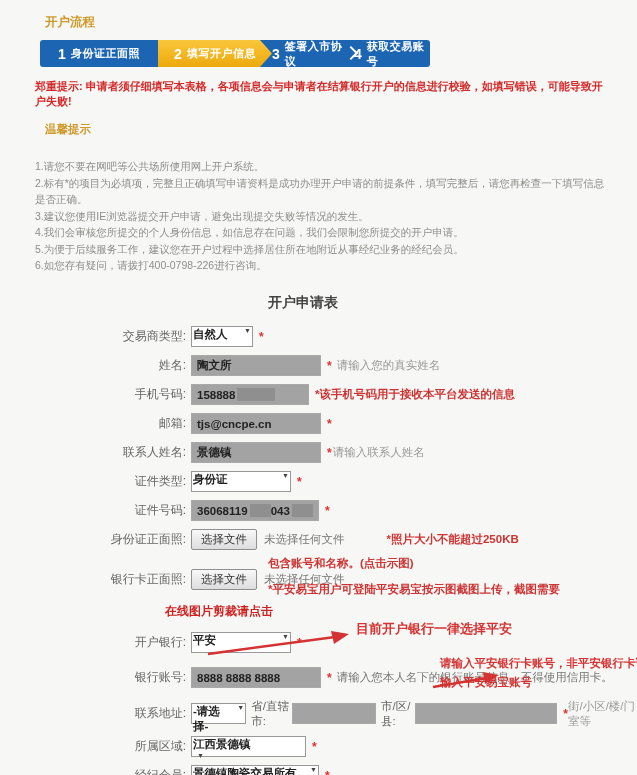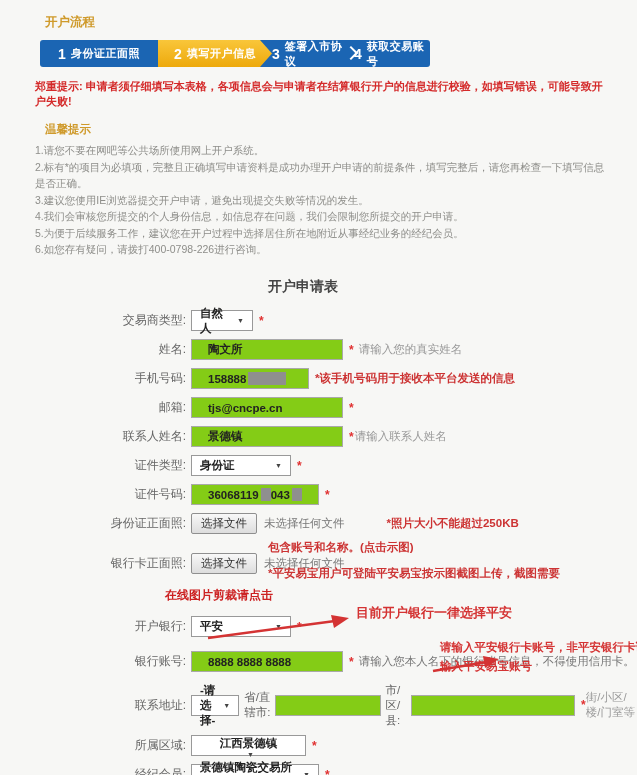--- a/index.html
+++ b/index.html
@@ -10,32 +10,32 @@
   .steps{position:relative;margin:9px 0 0 40px;width:390px;height:27px;background:#1b65b3;border-radius:3px;}
   .step{position:absolute;top:0;height:27px;display:flex;align-items:center;justify-content:center;color:#fff;}
   .step .num{font-size:14px;font-weight:bold;margin-right:5px;}
   .step .stl{font-size:11px;font-weight:bold;letter-spacing:0.5px;}
   .step-active{background:linear-gradient(#f9c63a,#eda90c);
         clip-path:polygon(0 0,calc(100% - 12px) 0,100% 50%,calc(100% - 12px) 100%,0 100%);z-index:2;}
   .chev{position:absolute;left:306px;top:8px;width:8px;height:8px;border-top:2px solid #fff;
         border-right:2px solid #fff;transform:rotate(45deg);}
   .warning{margin:12px 30px 0 35px;color:#d42a2a;font-weight:bold;font-size:11px;}
   .tips-title{margin:13px 0 0 45px;color:#cf9a2b;font-weight:bold;font-size:11.5px;}
-  .tips{margin:5px 30px 0 35px;color:#8e8e8a;font-size:10.5px;line-height:16.5px;}
+  .tips{margin:21px 30px 0 35px;color:#8e8e8a;font-size:10.5px;line-height:16.5px;}
   
   .form{position:relative;width:600px;padding-left:38px;margin-top:20px;}
   .form-title{width:530px;text-align:center;color:#444;font-weight:bold;font-size:14px;margin-bottom:14px;}
   .row{display:flex;align-items:center;margin-bottom:7px;min-height:22px;position:relative;}
   .lbl{width:148px;text-align:right;color:#666;font-size:12px;padding-right:5px;flex:none;}
-  .ti{height:19px;border:1px solid #a9a9a9;background:#84cc16;font-size:11.5px;font-weight:bold;
-      color:#222;padding:0 16px;font-family:"Liberation Sans",sans-serif;}
+  .ti{height:19px;border:1px solid #a9a9a9;background:#a3a3a3;font-size:11.5px;font-weight:bold;
+      color:#222;padding:0 5px;font-family:"Liberation Sans",sans-serif;}
   div.ti{display:inline-flex;align-items:center;height:21px;box-sizing:border-box;}
   .w118{width:118px;} .w128{width:128px;box-sizing:border-box;} .w72{width:72px;} .w130{width:130px;}
-  .sel{display:inline-flex;align-items:center;justify-content:space-between;border:1px solid #999;
-       background:#fff;height:21px;font-size:11.5px;font-weight:bold;color:#222;padding:0 8px;box-sizing:border-box;}
+  .sel{display:inline-flex;align-items:flex-start;justify-content:space-between;border:1px solid #999;
+       background:#fff;height:21px;font-size:11.5px;font-weight:bold;color:#222;padding:0 1px;box-sizing:border-box;}
   .sw62{width:62px;} .sw112{width:100px;} .sw70{width:70px;} .sw115{width:115px;flex-direction:column;} .sw128{width:128px;}
   .caret{font-size:7px;color:#444;margin-left:4px;}
   .star{color:#e03030;font-weight:bold;margin-left:6px;font-size:12px;}
   .hint{color:#999;font-size:11.5px;margin-left:5px;}
   .rhint{color:#cc3333;font-size:11.5px;font-weight:bold;margin-left:6px;}
   .redact{display:inline-block;height:13px;background:#8f8f8f;margin-left:2px;vertical-align:middle;}
   .rw38{width:38px;} .rw22{width:22px;}
   .file-btn{border:1px solid #8f8f8f;border-radius:2px;background:linear-gradient(#f8f8f8,#ddd);
        font-size:11.5px;color:#333;padding:2px 9px;}
   .file-status{color:#777;font-size:11.5px;margin-left:7px;}

